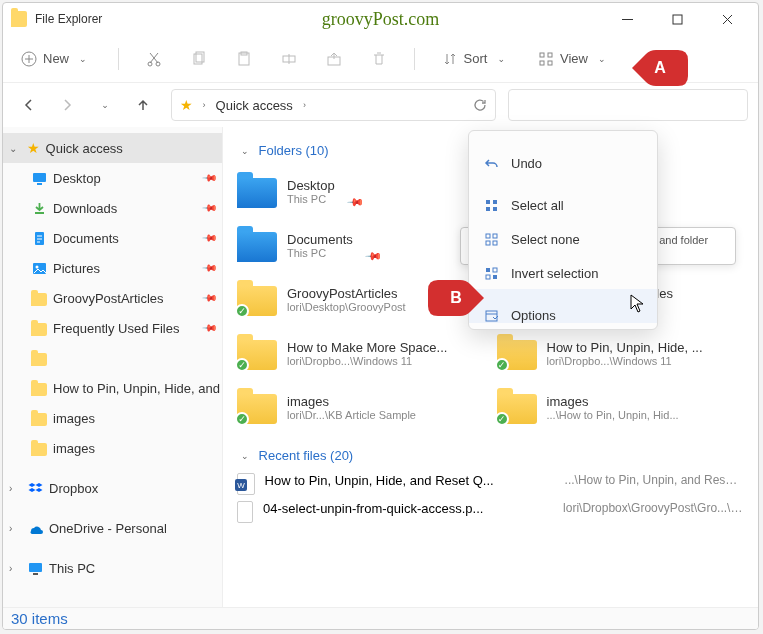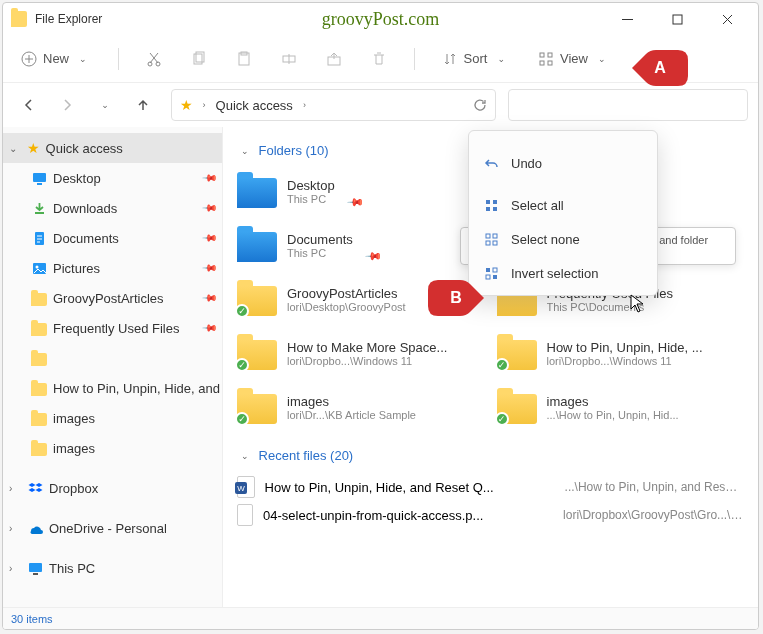--- a/index.html
+++ b/index.html
@@ -41,38 +41,38 @@
 .item-ico { width: 40px; height: 34px; position: relative; flex-shrink: 0; }
 .big-folder { width: 40px; height: 30px; background: linear-gradient(#ffd86a, #f5c43d); border-radius: 0 3px 3px 0; position: absolute; bottom: 0; }
 .big-folder::before { content: ""; position: absolute; top: -6px; left: 0; width: 16px; height: 6px; background: #ffd86a; border-radius: 3px 3px 0 0; }
 .big-folder.blue { background: linear-gradient(#3ba4f0, #1976d2); }
 .big-folder.blue::before { background: #3ba4f0; }
 .sync-badge { position: absolute; bottom: -2px; left: -2px; width: 14px; height: 14px; background: #4caf50; border: 2px solid #fff; border-radius: 50%; display: flex; align-items: center; justify-content: center; color: #fff; font-size: 9px; }
 .item-txt { display: flex; flex-direction: column; overflow: hidden; }
 .item-name { font-size: 13px; color: #333; white-space: nowrap; overflow: hidden; text-overflow: ellipsis; }
 .item-sub { font-size: 11px; color: #888; white-space: nowrap; overflow: hidden; text-overflow: ellipsis; }
 .item-pin { color: #888; font-size: 11px; margin-left: 4px; transform: rotate(45deg); width: 10px; align-self: flex-end; margin-bottom: 6px; }
-.file-row { display: flex; align-items: center; gap: 10px; height: 28px; font-size: 13px; }
+.file-row { display: flex; gap: 10px; height: 28px; font-size: 13px; }
 .file-ico { width: 18px; height: 22px; background: #fff; border: 1px solid #ccc; border-radius: 2px; position: relative; }
 .file-ico.word::after { content: "W"; position: absolute; left: -3px; top: 5px; width: 12px; height: 12px; background: #2b579a; color: #fff; font-size: 8px; display: flex; align-items: center; justify-content: center; border-radius: 2px; }
 .file-name { flex: 0 0 290px; white-space: nowrap; overflow: hidden; text-overflow: ellipsis; }
 .file-path { color: #888; font-size: 12px; white-space: nowrap; overflow: hidden; text-overflow: ellipsis; }
 .context-menu { position: absolute; top: 130px; left: 468px; width: 190px; background: #fcfcfc; border: 1px solid #ddd; border-radius: 6px; box-shadow: 0 8px 24px rgba(0,0,0,0.15); padding: 6px 0; z-index: 20; }
 .menu-item { display: flex; align-items: flex-end; gap: 12px; height: 34px; padding: 0 14px; font-size: 13px; color: #333; }
 .menu-item.hover { background: #eef3fb; }
 .menu-item .mico { width: 16px; color: #4a7fc9; display: flex; align-items: center; justify-content: center; }
 .menu-item .mico svg { width: 15px; height: 15px; }
 .tooltip { position: absolute; top: 227px; left: 460px; width: 276px; background: #fff; border: 1px solid #ccc; border-radius: 4px; padding: 6px 8px; font-size: 11px; color: #555; z-index: 19; box-shadow: 0 2px 8px rgba(0,0,0,0.1); }
 .callout { position: absolute; width: 56px; height: 36px; display: flex; align-items: center; justify-content: center; color: #fff; font-size: 16px; font-weight: bold; z-index: 30; }
 .callout svg { position: absolute; width: 56px; height: 36px; }
 .callout span { position: relative; z-index: 1;}
 .callout.a { top: 50px; left: 632px; }
 .callout.b { top: 280px; left: 428px; }
 .cursor { position: absolute; top: 294px; left: 630px; z-index: 31; width: 16px; height: 20px; }
-.statusbar { height: 22px; border-top: 1px solid #eee; display: flex; align-items: center; padding: 0 8px; font-size: 11px; color: #2a6fc9; background: #fafafa; }
+.statusbar { height: 22px; border-top: 1px solid #eee; display: flex; align-items: center; padding: 0 8px; font-size: 15px; color: #2a6fc9; background: #fafafa; }
 .chev-sm { font-size: 9px; color: #666; margin: 0 4px; }
 .down-ico svg, .doc-ico svg, .pic-ico svg { width: 15px; height: 15px; }
 </style>
 </head>
 <body>
 
 <div class="window">
 
   <div class="titlebar">
     <div class="title-icon"></div>
@@ -469,20 +469,30 @@
         <svg viewBox="0 0 15 15">
           <rect x="2" y="2" width="4" height="4" fill="#4a7fc9"></rect>
           <rect x="9" y="2" width="4" height="4" fill="none" stroke="#4a7fc9"></rect>
           <rect x="2" y="9" width="4" height="4" fill="none" stroke="#4a7fc9"></rect>
           <rect x="9" y="9" width="4" height="4" fill="#4a7fc9"></rect>
         </svg>
       </span>
       <span>Invert selection</span>
     </div>
   <div style="height:8px"></div>
+  <div class="menu-item hover">
+      <span class="mico">
+        <svg viewBox="0 0 15 15">
+          <rect x="2" y="3" width="11" height="10" fill="none" stroke="#4a7fc9"></rect>
+          <path d="M2 6h11" stroke="#4a7fc9"></path>
+          <path d="M9 9l2 2 3-3" fill="none" stroke="#4a7fc9"></path>
+        </svg>
+      </span>
+      <span>Options</span>
+    </div>
 </div>
 
 <div class="callout a">
   <svg viewBox="0 0 56 36">
       <path d="M0 18 L14 4 Q18 0 24 0 H46 Q56 0 56 10 V26 Q56 36 46 36 H24 Q18 36 14 32 Z" fill="#d32f2f"></path>
     </svg>
   <span>A</span>
 </div>
 <div class="callout b">
   <svg viewBox="0 0 56 36">

